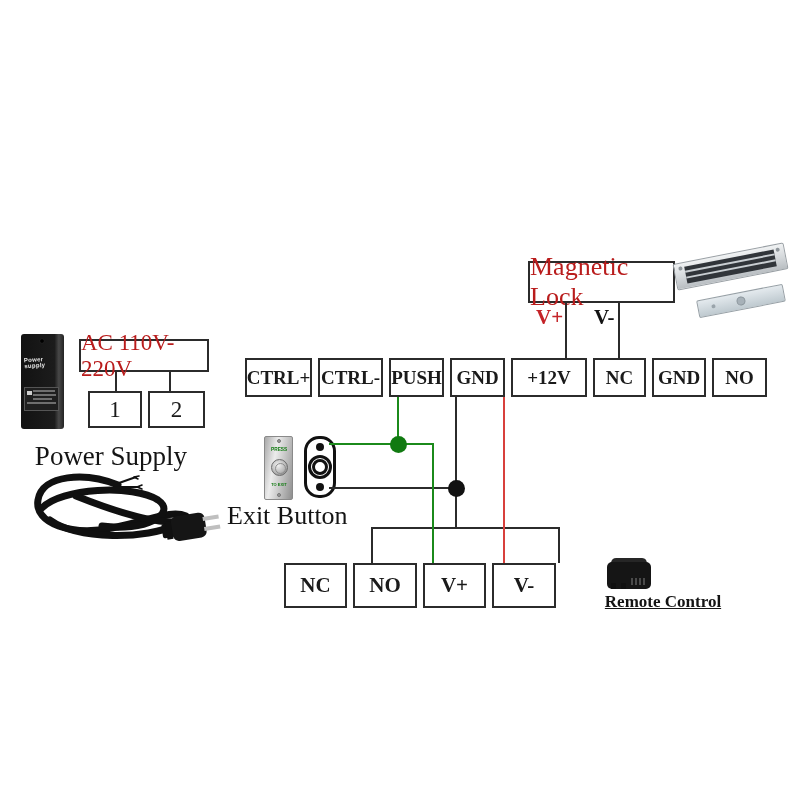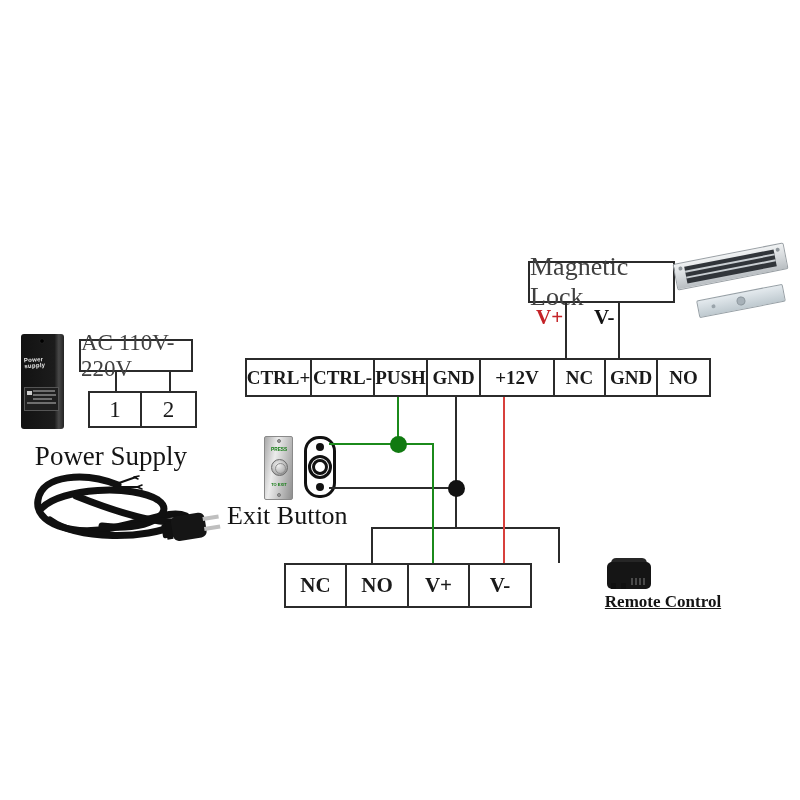--- a/index.html
+++ b/index.html
@@ -15,42 +15,42 @@
 
   
   #title {
     left: 0; top: 166; width: 800px;
     text-align: center;
     font-size: 34px; color: #141414;
     font-family: "Liberation Serif", serif;
   }
 
   
-  .tstrip { display: flex; }
+  .tstrip { display: flex; gap: 8px; }
   .tcell {
     height: 100%;
     border: 2px solid #2b2b2b;
     margin-left: -2px;
     background: #ffffff;
     display: flex; align-items: center; justify-content: center;
     font-weight: bold; color: #1a1a1a;
     font-family: "Liberation Serif", serif;
   }
   .tcell:first-child { margin-left: 0; }
   #main-strip { left: 245px; top: 358px; height: 39px; }
   #main-strip .tcell { font-size: 19px; }
   #relay-strip { left: 284px; top: 563px; height: 45px; }
   #relay-strip .tcell { font-size: 21px; }
 
   
   .obox { border: 2px solid #2b2b2b; background: #fff;
           display: flex; align-items: center; justify-content: center;
-          color: #404040; font-family: "Liberation Serif", serif; }
+          color: #b91c1c; font-family: "Liberation Serif", serif; }
   #maglock-box { left: 528px; top: 261px; width: 147px; height: 42px; font-size: 26px; }
-  #ac-box { left: 79px; top: 339px; width: 114px; height: 33px; font-size: 23px; }
+  #ac-box { left: 79px; top: 339px; width: 130px; height: 33px; font-size: 23px; }
   #ps-12-box { left: 88px; top: 391px; height: 37px; }
   #ps-12-box .tcell { font-size: 23px; font-weight: normal; }
 
   
   .wire { position: absolute; }
   .wk { background: #2b2b2b; }
   .wg { background: #1b8a1b; }
   .wr { background: #d8403c; }
   .dot { position: absolute; width: 17px; height: 17px; border-radius: 50%; }
   .dot-g { background: #117a11; }

